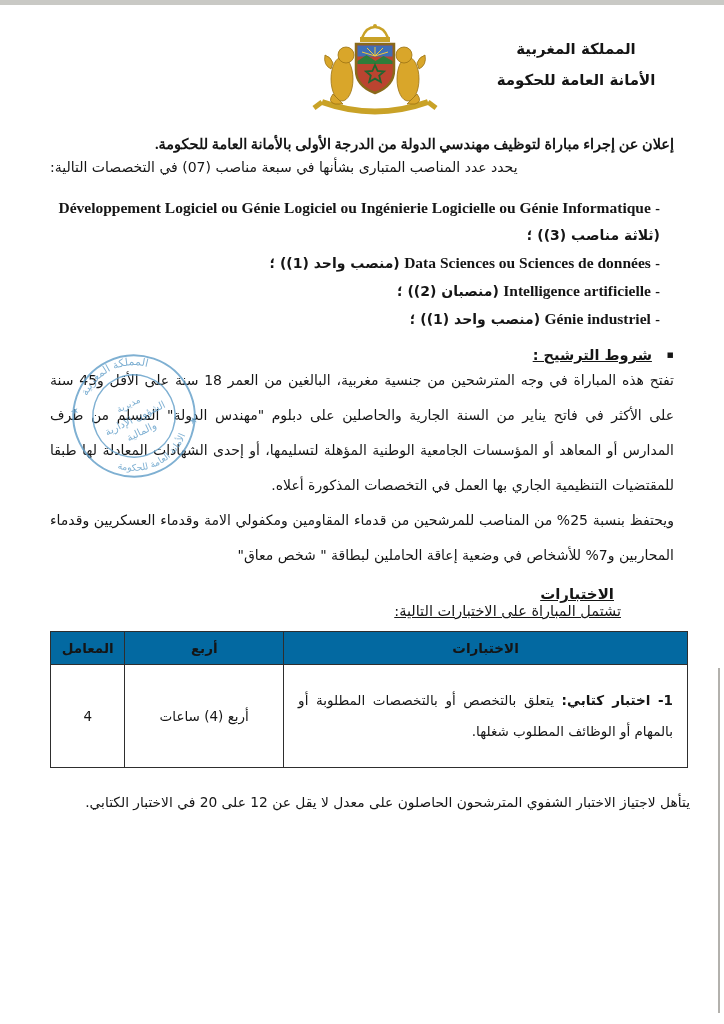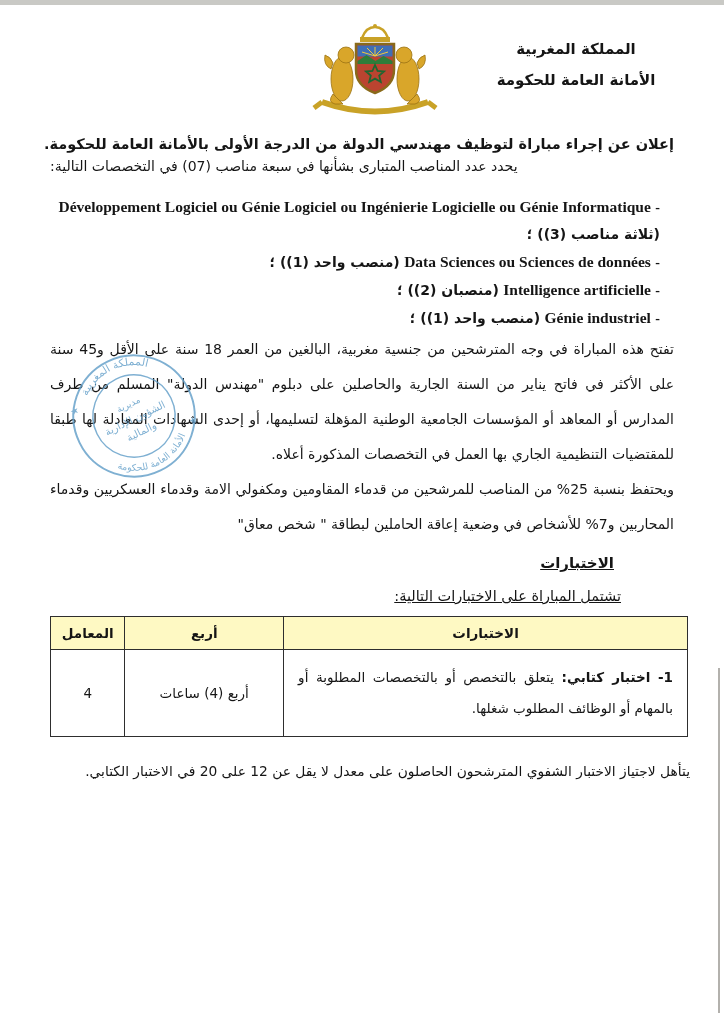--- a/index.html
+++ b/index.html
@@ -15,21 +15,21 @@
   .page{position:relative;padding:0 50px;}
 
   
   .header{position:relative;height:116px;}
   .header-text{position:absolute;top:34px;right:-12px;width:220px;text-align:center;
     font-weight:bold;font-size:15px;line-height:31px;}
   .emblem{position:absolute;left:250px;top:24px;}
 
   
   .doc-title{margin-top:20px;text-align:right;direction:rtl;
-    font-weight:bold;font-size:14.5px;white-space:nowrap;}
+    font-weight:bold;font-size:14.5px;white-space:nowrap;font-family:Liberation Serif, serif;}
 
   p.rtl{direction:rtl;text-align:justify;margin:0;font-size:14px;line-height:35px;}
   .intro{margin-top:12px;}
   .date{font-weight:bold;text-decoration:underline;}
 
   .positions-line{margin-top:6px;direction:rtl;text-align:left;font-size:14px;
     padding-right:12px;}
 
   .spec-list{margin-top:19px;direction:rtl;text-align:right;padding-right:14px;line-height:27px;}
   .spec{font-size:14px;}
@@ -40,31 +40,31 @@
   .section-head{margin-top:14px;direction:rtl;text-align:right;font-size:14.5px;}
   .section-head .bullet{font-size:11px;vertical-align:2px;margin-left:10px;}
   .b{font-weight:bold;}
   .u{text-decoration:underline;}
 
   .cond-p1{margin-top:8px;}
   .cond-p2{margin-top:2px;}
 
   .tests-heading{margin-top:12px;direction:rtl;text-align:right;padding-right:60px;
     font-weight:bold;font-size:15px;text-decoration:underline;}
-  .tests-sub{margin-top:16px;direction:rtl;text-align:right;padding-right:53px;
+  .tests-sub{margin-top:0;direction:rtl;text-align:right;padding-right:53px;
     font-size:14.5px;text-decoration:underline;}
 
   table.tests{margin-top:12px;border-collapse:collapse;direction:rtl;
     width:638px;margin-right:-16px;table-layout:fixed;}
   table.tests th,table.tests td{border:1.5px solid #2e2e2e;}
-  table.tests th{background:#fef9c3;font-size:13.5px;font-weight:bold;height:30px;}
+  table.tests th{background:#0369a1;font-size:13.5px;font-weight:bold;height:30px;}
   .col-test{width:402px;}
   .col-dur{width:158px;}
   .col-coef{width:74px;}
-  td.c-test{padding:4px 14px;font-size:13.5px;line-height:31px;text-align:justify;}
+  td.c-test{padding:12px 14px;font-size:13.5px;line-height:31px;text-align:justify;}
   td.c-dur,td.c-coef{text-align:center;font-size:13.5px;}
   tr.r1 td{height:78px;}
   tr.r2 td{height:116px;}
 
   .qualify{margin:26px -16px 17px -16px;direction:rtl;text-align:right;font-size:13.8px;
     white-space:nowrap;}
 
   
   .stamp{position:absolute;left:46px;top:328px;width:176px;height:176px;
     opacity:.82;transform:rotate(-26deg);pointer-events:none;}
@@ -138,20 +138,24 @@
       <span class="fr" dir="ltr">Intelligence artificielle</span>
       <span class="ar" dir="rtl">(منصبان (2)) ؛</span>
     </div>
     <div class="spec">
       <span class="dash">-</span>
       <span class="fr" dir="ltr">Génie industriel</span>
       <span class="ar" dir="rtl">(منصب واحد (1)) ؛</span>
     </div>
   </div>
 
+  <div class="section-head">
+    <span class="bullet">▪</span>
+    <span class="b u">شروط الترشيح :</span>
+  </div>
   <p class="rtl cond-p1">تفتح هذه المباراة في وجه المترشحين من جنسية مغربية، البالغين من العمر 18 سنة على الأقل و45 سنة على الأكثر في فاتح يناير من السنة الجارية والحاصلين على دبلوم "مهندس الدولة" المسلم من طرف المدارس أو المعاهد أو المؤسسات الجامعية الوطنية المؤهلة لتسليمها، أو إحدى الشهادات المعادلة لها طبقا للمقتضيات التنظيمية الجاري بها العمل في التخصصات المذكورة أعلاه.</p>
   <p class="rtl cond-p2">ويحتفظ بنسبة 25% من المناصب للمرشحين من قدماء المقاومين ومكفولي الامة وقدماء العسكريين وقدماء المحاربين و7% للأشخاص في وضعية إعاقة الحاملين لبطاقة " شخص معاق"</p>
 
   <div class="tests-heading">الاختبارات</div>
   <div class="tests-sub">تشتمل المباراة على الاختبارات التالية:</div>
 
   <table class="tests">
     <colgroup>
         <col class="col-test">
         <col class="col-dur">

